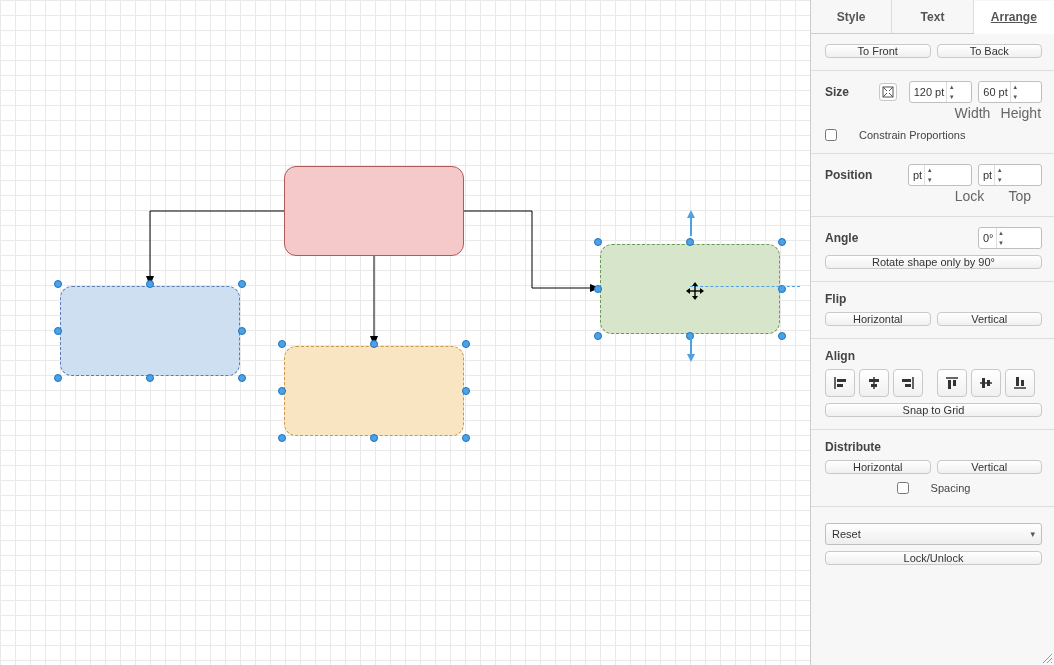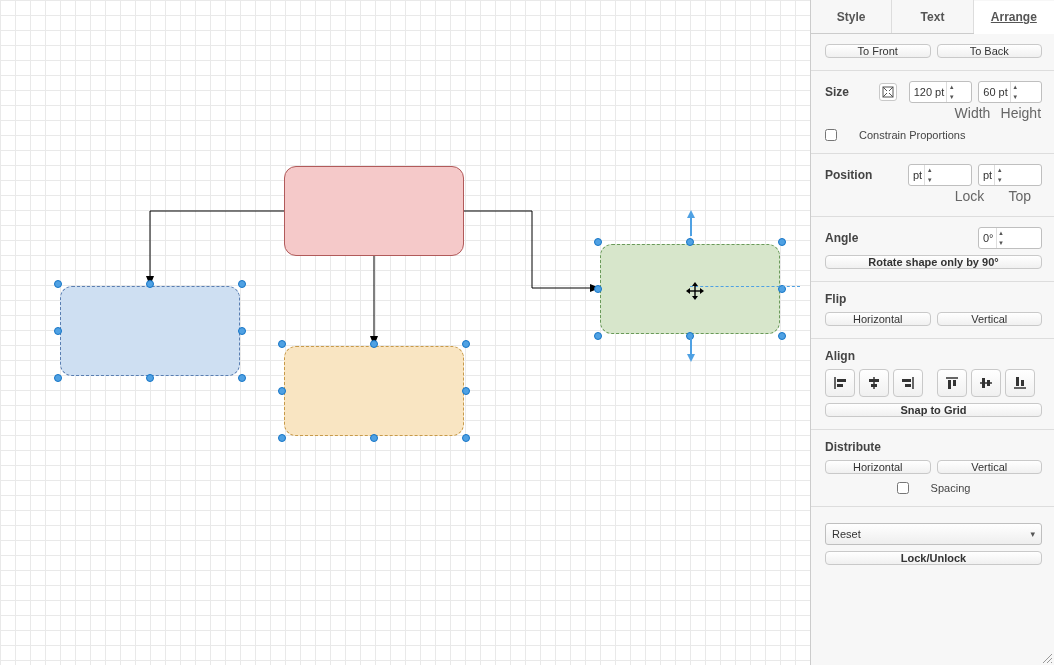--- a/index.html
+++ b/index.html
@@ -49,21 +49,21 @@
 
 .panel { width: 244px; height:665px; border-left:1px solid #ccc; background:#f7f7f7; display:flex; flex-direction:column; font-size:12px; color:#333; position:relative;}
 .tabs { display:flex; height:34px; border-bottom:1px solid #ccc; }
 .tab { flex:1; display:flex; align-items:center; justify-content:center; font-weight:600; color:#555; cursor:pointer; border-right:1px solid #ddd; }
 .tab:last-child{border-right:none;text-decoration:underline;}
 .tab.active { background:#fff; border-bottom:1px solid #fff; position:relative; top:1px; }
 .section { padding:10px 12px 12px 14px; border-bottom:1px solid #ddd; }
 .section:last-child{border-bottom:none;}
 .row { display:flex; gap:6px; align-items:center; }
 .btn { flex:1; height:14px; background:linear-gradient(#fff,#f0f0f0); border:1px solid #c9c9c9; border-radius:4px; font-size:11px; cursor:pointer; display:flex; align-items:center; justify-content:center; color:#333;}
-.btn.wide{flex:none; width:100%;font-weight:bold;}
+.btn.wide{flex:none; width:100%;}
 .label { font-weight:600; color:#444; }
 .numbox { display:flex; align-items:center; border:1px solid #bfbfbf; border-radius:3px; background:#fff; height:22px; width:64px; padding:0 0 0 4px; }
 .numbox span{font-size:11px; color:#333; padding-right:2px; white-space:nowrap;}
 .spin { width:10px; height:20px; display:flex; flex-direction:column; border-left:1px solid #ddd;}
 .spin i{flex:1; display:flex; align-items:center; justify-content:center; font-style:normal; font-size:6px; color:#555; cursor:pointer;}
 .sublabel { font-size:14px; color:#666; text-align:center; flex:1; }
 .chk { display:flex; align-items:center; gap:22px; margin-top:8px; font-size:11px; color:#444;}
 .chk input{ width:12px; height:12px; }
 .iconbtn { width:30px; height:28px; border:1px solid #c9c9c9; border-radius:4px; background:linear-gradient(#fff,#f0f0f0); cursor:pointer; display:flex; align-items:center; justify-content:center;}
 .iconbtn svg{display:block;}

